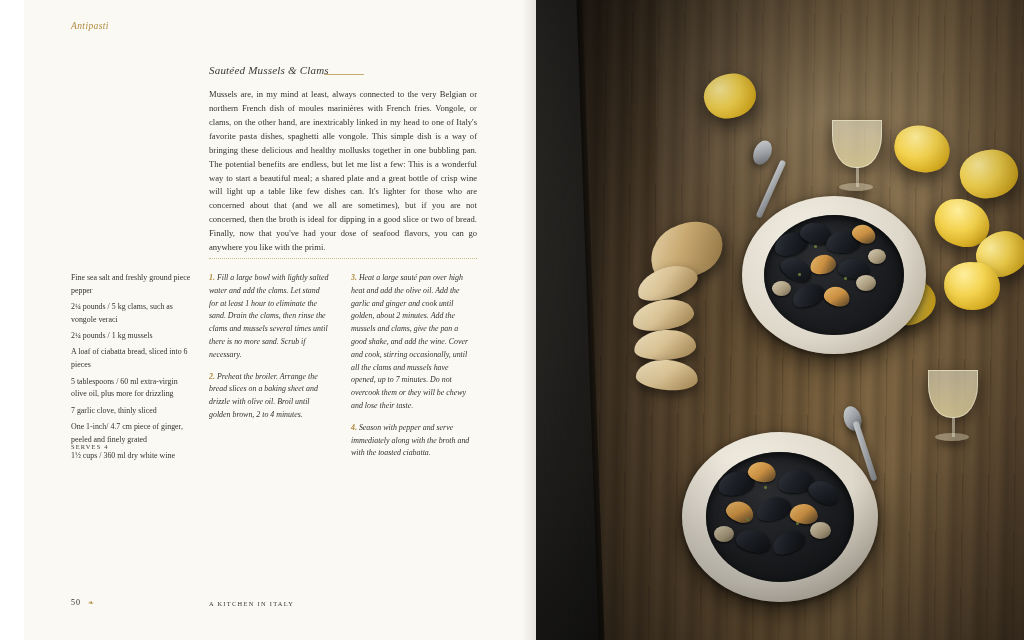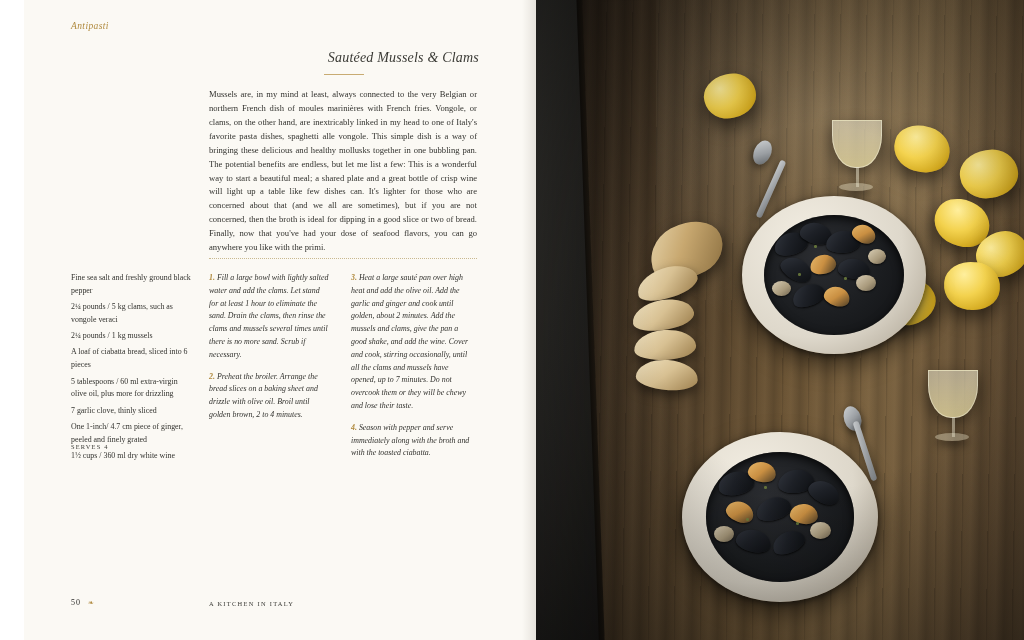--- a/index.html
+++ b/index.html
@@ -55,26 +55,26 @@
     font-family: "Liberation Serif", serif;
     font-size: 17.5px;
     letter-spacing: 2.6px;
     color: #2b2b28;
     text-transform: uppercase;
     line-height: 1.1;
   }
   .recipe-subtitle {
     position: absolute;
     left: 185px;
-    top: 50px;
+    top: 64px;
     width: 270px;
-    text-align: right;
+    text-align: left;
     font-family: "Liberation Serif", serif;
     font-style: italic;
-    font-size: 14px;
+    font-size: 11px;
     letter-spacing: 0.2px;
     color: #3a3a35;
   }
   .rule {
     position: absolute;
     left: 300px;
     top: 74px;
     width: 40px;
     height: 1px;
     background: #c8ab72;
@@ -340,21 +340,21 @@
     <div class="chapter-tag">Antipasti</div>
 
     <div class="recipe-subtitle">Sautéed Mussels &amp; Clams</div>
     <div class="rule"></div>
 
     <div class="headnote">Mussels are, in my mind at least, always connected to the very Belgian or northern French dish of moules marinières with French fries. Vongole, or clams, on the other hand, are inextricably linked in my head to one of Italy's favorite pasta dishes, spaghetti alle vongole. This simple dish is a way of bringing these delicious and healthy mollusks together in one bubbling pan. The potential benefits are endless, but let me list a few: This is a wonderful way to start a beautiful meal; a shared plate and a great bottle of crisp wine will light up a table like few dishes can. It's lighter for those who are concerned about that (and we all are sometimes), but if you are not concerned, then the broth is ideal for dipping in a good slice or two of bread. Finally, now that you've had your dose of seafood flavors, you can go anywhere you like with the primi.</div>
 
     <div class="divider-dotted"></div>
 
     <div class="ingredients">
-      <div>Fine sea salt and freshly ground black pepper</div>
+      <div>Fine sea salt and freshly ground piece pepper</div>
       <div>2¼ pounds / 5 kg clams, such as vongole veraci</div>
       <div>2¼ pounds / 1 kg mussels</div>
       <div>A loaf of ciabatta bread, sliced into 6 pieces</div>
       <div>5 tablespoons / 60 ml extra-virgin olive oil, plus more for drizzling</div>
       <div>7 garlic clove, thinly sliced</div>
       <div>One 1-inch/ 4.7 cm piece of ginger, peeled and finely grated</div>
       <div>1½ cups / 360 ml dry white wine</div>
     </div>
 
     <div class="serves">Serves 4</div>

